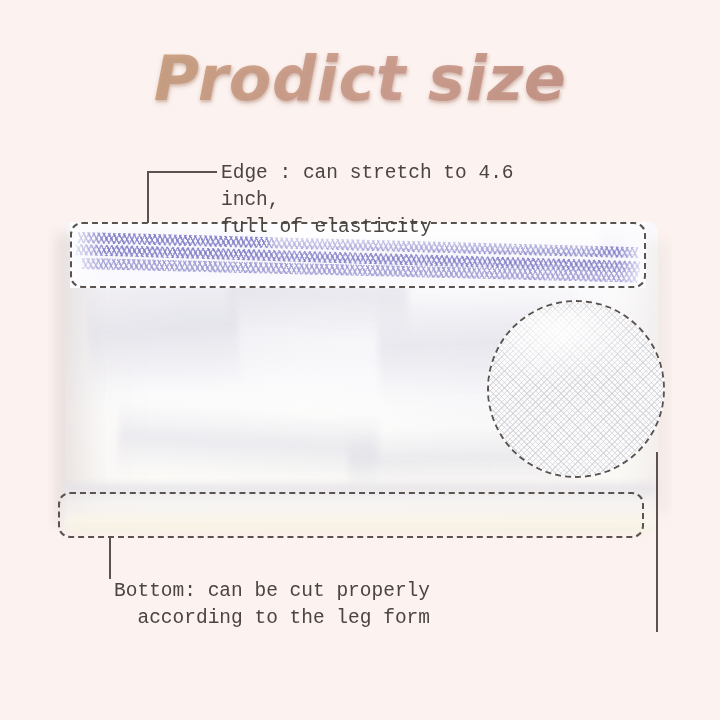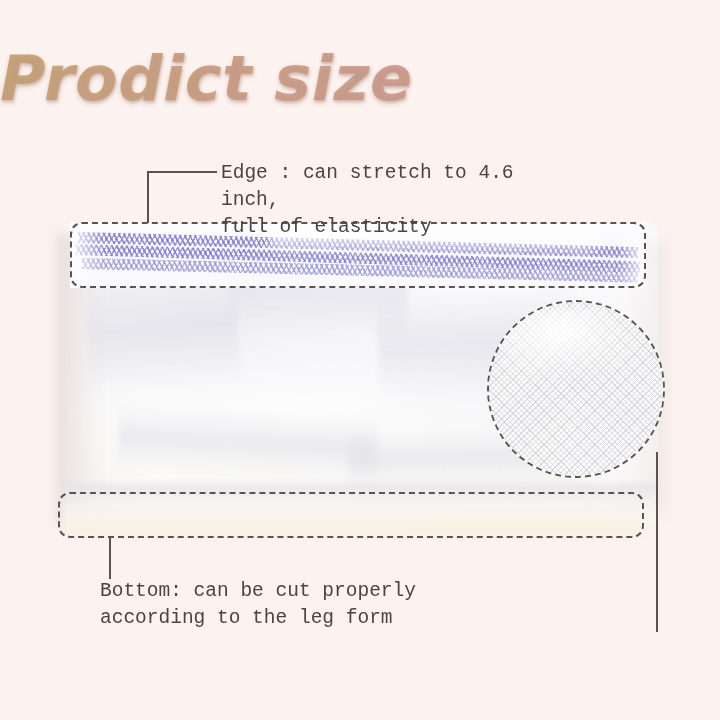--- a/index.html
+++ b/index.html
@@ -20,21 +20,21 @@
     background: #fcf2ef;
     overflow: hidden;
   }
 
   
   #title {
     position: absolute;
     left: 0;
     top: 48px;
     width: 720px;
-    text-align: left;
+    text-align: center;
     font-family: "DejaVu Sans", sans-serif;
     font-style: italic;
     font-weight: 700;
     font-size: 62px;
     letter-spacing: 0.5px;
     line-height: 1;
     background-image: linear-gradient(100deg,
         #c9a978 0%,
         #cfa389 32%,
         #d0a193 55%,
@@ -247,21 +247,21 @@
   .annot {
     position: absolute;
     color: #4b4540;
     font-family: Liberation Mono, monospace;
     font-size: 19.5px;
     font-weight: 500;
     line-height: 27px;
     white-space: pre-line;
   }
   #annot-edge   { left: 221px; top: 160px; width: 340px; text-align: left; }
-  #annot-bottom { left: 100px; top: 578px; width: 330px; text-align: left; }
+  #annot-bottom { left: 100px; top: 578px; width: 330px; text-align: right; }
   #annot-mesh   { left: 420px; top: 578px; width: 222px; text-align: right; }
 </style>
 </head>
 <body>
 
 <div id="stage">
 
   <div id="title">Prodict size</div>
 
   <div id="product">

